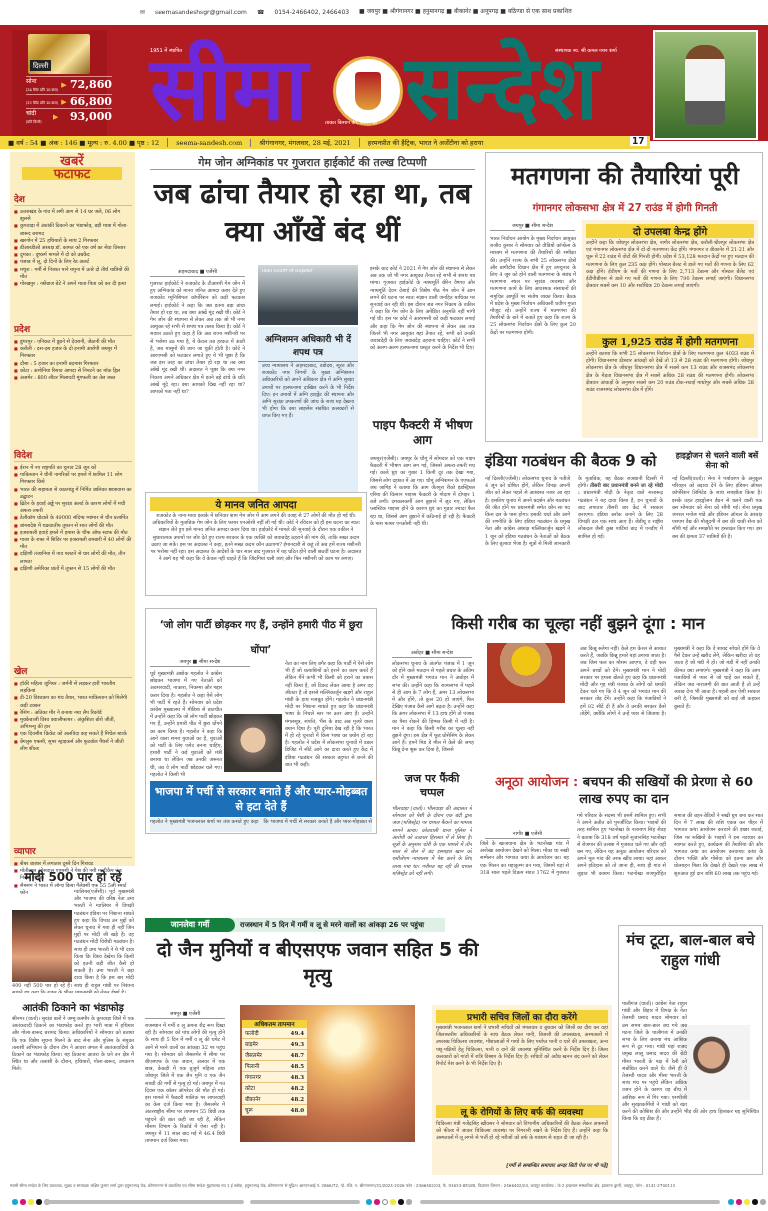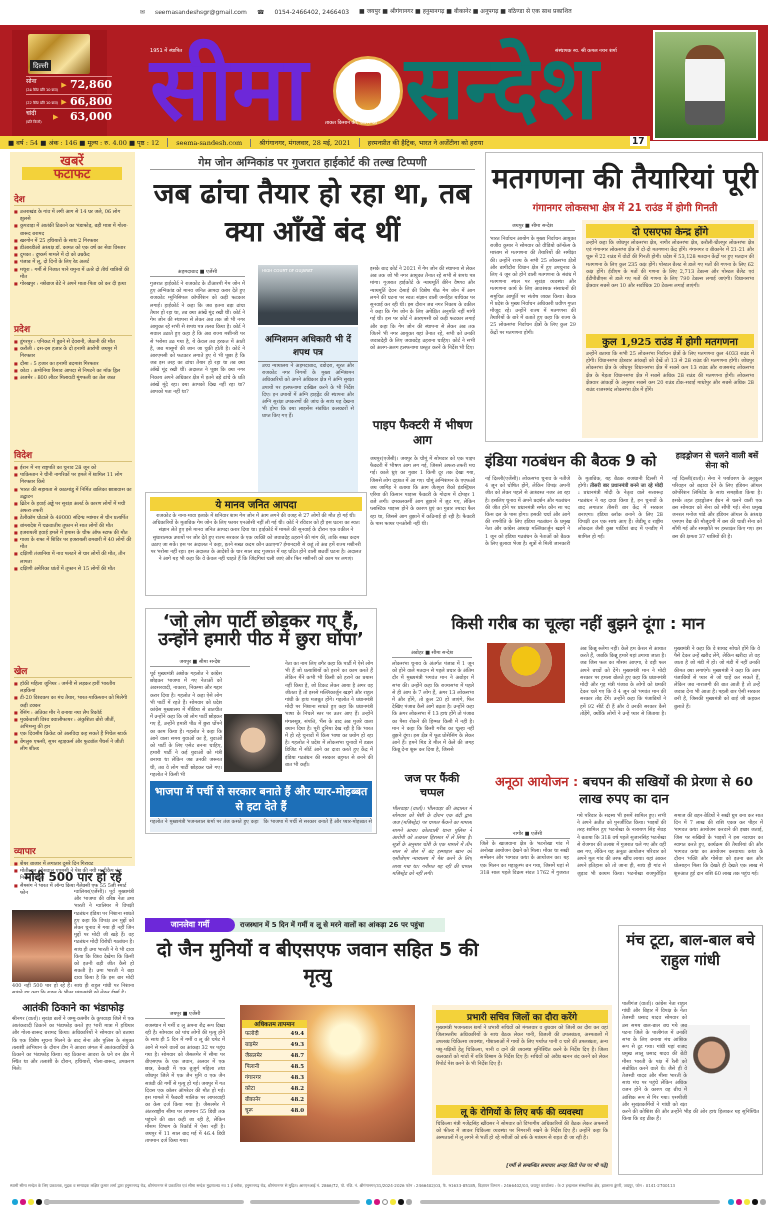--- a/index.html
+++ b/index.html
@@ -69,21 +69,21 @@
   <span class="val">72,860</span>
 </div>
 <div class="rate-row" style="top:94px">
   <span><span style="font-size:3.5px">(22 कैरेट प्रति 10 ग्राम)</span></span>
   <span class="arr">▶</span>
   <span class="val">66,800</span>
 </div>
 <div class="rate-row" style="top:108px">
   <span><span>चांदी</span><br><span style="font-size:3.5px">(प्रति किलो)</span></span>
   <span class="arr">▶</span>
-  <span class="val">63,000</span>
+  <span class="val">93,000</span>
 </div>
 
 <div id="est" class="abs">1951 में स्थापित</div>
 <div id="logo-left" class="abs">सीमा</div>
 <div id="emblem" class="abs">
     <div id="emblem-inner"></div>
   </div>
 <div id="logo-right" class="abs">सन्देश</div>
 <div id="founder" class="abs">संस्थापक स्व. श्री कमल नयन शर्मा</div>
 <div id="tagline" class="abs">ताकत किसान की, जवान की</div>
@@ -181,42 +181,42 @@
 <div class="abs tiny" style="top:362px;left:262px;width:92px;height:126px;overflow:hidden">उच्च न्यायालय ने अहमदाबाद, वडोदरा, सूरत और राजकोट नगर निगमों के मुख्य अग्निशमन अधिकारियों को अपने अधिकार क्षेत्र में अग्नि सुरक्षा उपायों पर हलफनामा दाखिल करने के भी निर्देश दिए। इन उपायों में अग्नि हाइड्रेंट की स्थापना और अग्नि सुरक्षा उपकरणों की जांच के साथ यह देखना भी होगा कि क्या लाइसेंस संबंधित कलक्टरों से प्राप्त किए गए हैं।</div>
 <div class="abs tiny" style="top:265px;left:370px;width:105px;height:146px;overflow:hidden">इसके बाद कोर्ट ने 2021 में गेम जोन की स्थापना से लेकर अब तक जो भी नगर आयुक्त तैनात रहे सभी से शपथ पत्र मांगा। गुजरात हाईकोर्ट के न्यायमूर्ति बीरेन वैष्णव और न्यायमूर्ति देवन देसाई की विशेष पीठ गेम जोन में आग लगने की घटना पर स्वतः संज्ञान वाली जनहित याचिका पर सुनवाई कर रही थी। इस दौरान जब नगर निकाय के वकील ने कहा कि गेम जोन के लिए अपेक्षित अनुमति नहीं मांगी गई थी। इस पर कोर्ट ने आरएमसी को कड़ी फटकार लगाई और कहा कि गेम जोन की स्थापना से लेकर अब तक जितने भी नगर आयुक्त यहां तैनात रहे, सभी को उनकी जवाबदेही के लिए जवाबदेह ठहराना चाहिए। कोर्ट ने सभी को अलग-अलग हलफनामा प्रस्तुत करने के निर्देश भी दिए।</div>
 <div class="box" style="top:492px;left:145px;width:222px;height:104px"></div>
 <div class="abs yellowbar" style="top:497px;left:150px;width:212px;font-size:10px">ये मानव जनित आपदा</div>
 <div class="abs tiny" style="top:512px;left:150px;width:212px;height:80px;overflow:hidden;text-align:center">राजकोट के नाना-मावा इलाके में शनिवार शाम गेम जोन में आग लगने की वजह से 27 लोगों की मौत हो गई थी। अधिकारियों के मुताबिक गेम जोन के लिए फायर एनओसी नहीं ली गई थी। कोर्ट ने रविवार को ही इस घटना का स्वतः संज्ञान लेते हुए इसे मानव जनित आपदा करार दिया था। हाईकोर्ट में मामले की सुनवाई के दौरान एक वकील ने सुधारात्मक उपायों पर जोर देते हुए राज्य सरकार के एक व्यक्ति को जवाबदेह ठहराने की मांग की, ताकि सख्त कदम उठाए जा सकें। इस पर अदालत ने कहा, इतने सख्त कदम कौन उठाएगा? ईमानदारी से कहूं तो अब हमें राज्य मशीनरी पर भरोसा नहीं रहा। इस अदालत के आदेशों के चार साल बाद गुजरात में यह घटित होने वाली छठवीं घटना है। अदालत ने आगे यह भी कहा कि वे केवल नहीं चाहते हैं कि जिंदगियां चली जाएं और फिर मशीनरी को काम पर लगाएं।</div>
 
 <div class="abs headline" style="top:418px;left:370px;width:105px;font-size:12px;text-align:center;line-height:15px">पाइप फैक्टरी में भीषण आग</div>
 <div class="abs tiny" style="top:455px;left:370px;width:105px;height:145px;overflow:hidden">जयपुर(एजेंसी)। जयपुर के चौमूं में सोमवार को एक पाइप फैक्टरी में भीषण आग लग गई, जिससे अफरा-तफरी मच गई। काले धुएं का गुबार 1 किमी दूर तक देखा गया, जिससे लोग दहशत में आ गए। चौमूं अग्निशमन के एएफओ जय जागिड़ ने बताया कि आग जैतपुरा रीको इंडस्ट्रियल एरिया की किसान पाइप्स फैक्टरी के गोदाम में दोपहर 1 बजे लगी। दमकलकर्मी आग बुझाने में जुट गए, लेकिन प्लास्टिक पाइप्स होने के कारण धुएं का गुबार ज्यादा फैल रहा था, जिससे आग बुझाने में कठिनाई हो रही है। फैक्टरी के पास फायर एनओसी नहीं थी।</div>
 
 <div class="box" style="top:152px;left:485px;width:278px;height:290px"></div>
-<div class="abs headline" style="top:158px;left:490px;width:270px;font-size:28px;text-align:center">मतगणना की तैयारियां पूरी</div>
-<div class="abs" style="top:200px;left:490px;width:270px;font-size:10px;color:#c0302d;font-weight:bold;text-align:center">गंगानगर लोकसभा क्षेत्र में 21 राउंड में होगी गिनती</div>
+<div class="abs headline" style="top:158px;left:490px;width:270px;font-size:24px;text-align:center">मतगणना की तैयारियां पूरी</div>
+<div class="abs" style="top:200px;left:490px;width:270px;font-size:10px;color:#c0302d;font-weight:bold;text-align:center">गंगानगर लोकसभा क्षेत्र में 27 राउंड में होगी गिनती</div>
 <div class="abs dateline" style="top:222px;left:490px;width:85px">जयपुर ■ सीमा सन्देश</div>
 <div class="abs tiny" style="top:235px;left:490px;width:86px;height:200px;overflow:hidden">भारत निर्वाचन आयोग के मुख्य निर्वाचन आयुक्त राजीव कुमार ने सोमवार को वीडियो कॉन्फ्रेंस के माध्यम से मतगणना की तैयारियों की समीक्षा की। उन्होंने राज्य के सभी 25 लोकसभा क्षेत्रों और बागीदौरा विधान क्षेत्र में हुए उपचुनाव के लिए 4 जून को होने वाली मतगणना के संबंध में मतगणना स्थल पर सुरक्षा व्यवस्था और मतगणना कार्य के लिए आवश्यक संसाधनों की समुचित आपूर्ति पर संतोष व्यक्त किया। बैठक में प्रदेश के मुख्य निर्वाचन अधिकारी प्रवीण गुप्ता मौजूद रहे। उन्होंने राज्य में मतगणना की तैयारियों के बारे में बताते हुए कहा कि राज्य के 25 लोकसभा निर्वाचन क्षेत्रों के लिए कुल 29 केंद्रों पर मतगणना होगी।</div>
 <div class="abs" style="top:220px;left:582px;width:176px;height:218px;background:#fdf1d8"></div>
-<div class="abs yellowbar" style="top:224px;left:586px;width:168px;font-size:10px">दो एसएफा केन्द्र होंगे</div>
+<div class="abs yellowbar" style="top:224px;left:586px;width:168px;font-size:10px">दो उपलबा केन्द्र होंगे</div>
 <div class="abs tiny" style="top:239px;left:586px;width:168px;height:90px;overflow:hidden">उन्होंने कहा कि जोधपुर लोकसभा क्षेत्र, नागौर लोकसभा क्षेत्र, करौली-धौलपुर लोकसभा क्षेत्र एवं गंगानगर लोकसभा क्षेत्र में दो-दो मतगणना केंद्र होंगे। गंगानगर व बीकानेर में 21-21 और चूरू में 22 राउंड में वोटों की गिनती होगी। प्रदेश में 53,128 मतदान केंद्रों पर हुए मतदान की मतगणना के लिए कुल 235 कक्ष होंगे। पोस्टल बैलट से डाले गए मतों की गणना के लिए 62 कक्ष होंगे। ईवीएम के मतों की गणना के लिए 2,713 टेबल्स और पोस्टल बैलेट एवं ईटीपीबीएस से डाले गए मतों की गणना के लिए 790 टेबल्स लगाई जाएंगी। विधानसभा क्षेत्रवार सबसे कम 10 और सर्वाधिक 20 टेबल्स लगाई जाएंगी।</div>
 <div class="abs yellowbar" style="top:334px;left:586px;width:168px;font-size:10px">कुल 1,925 राउंड में होगी मतगणना</div>
 <div class="abs tiny" style="top:350px;left:586px;width:168px;height:82px;overflow:hidden">उन्होंने बताया कि सभी 25 लोकसभा निर्वाचन क्षेत्रों के लिए मतगणना कुल 4033 राउंड में होगी। विधानसभा क्षेत्रवार आंकड़ों को देखें तो 13 से 28 राउंड की मतगणना होगी। जोधपुर लोकसभा क्षेत्र के जोधपुर विधानसभा क्षेत्र में सबसे कम 13 राउंड और राजसमंद लोकसभा क्षेत्र के मेड़ता विधानसभा क्षेत्र में सबसे अधिक 28 राउंड की मतगणना होगी। लोकसभा क्षेत्रवार आंकड़ों के अनुसार सबसे कम 20 राउंड टोंक-सवाई माधोपुर और सबसे अधिक 28 राउंड राजसमंद लोकसभा क्षेत्र में होंगे।</div>
 
 <div class="abs headline" style="top:450px;left:485px;width:185px;font-size:15px;text-align:left">इंडिया गठबंधन की बैठक 9 को</div>
 <div class="abs tiny" style="top:475px;left:485px;width:178px;height:128px;overflow:hidden;column-count:2;column-gap:8px">
   <span>नई दिल्ली(एजेंसी)। लोकसभा चुनाव के नतीजे 4 जून को घोषित होंगे, लेकिन विपक्ष अपनी जीत को लेकर पहले से आश्वस्त नजर आ रहा है। इसलिए चुनाव में अपने प्रदर्शन और गठबंधन की जीत होने पर प्रधानमंत्री समेत कौन सा पद किस दल के पास होगा। इसकी चर्चा और आगे की रणनीति के लिए इंडिया गठबंधन के प्रमुख नेता और कांग्रेस अध्यक्ष मल्लिकार्जुन खड़गे ने 1 जून को इंडिया गठबंधन के नेताओं को बैठक के लिए बुलावा भेजा है। सूत्रों से मिली जानकारी के मुताबिक, यह बैठक राजधानी दिल्ली में होगी।</span>
   <b>तीसरी बार प्रधानमंत्री बनने जा रहे मोदी :</b>
   <span>प्रधानमंत्री मोदी के नेतृत्व वाले सत्तारूढ़ गठबंधन ने यह दावा किया है, इन चुनावों के बाद लगातार तीसरी बार केंद्र में सरकार बनाएगा। इंडिया ब्लॉक बनाने के लिए 28 विपक्षी दल एक साथ आए हैं। जेडीयू व राष्ट्रीय लोकदल जैसी कुछ पार्टियां बाद में एनडीए में शामिल हो गईं।</span>
 </div>
 
 <div class="abs headline" style="top:451px;left:672px;width:90px;font-size:8px;text-align:center;line-height:10px">हाइड्रोजन से चलने वाली बसें सेना को</div>
 <div class="abs tiny" style="top:475px;left:672px;width:90px;height:128px;overflow:hidden">नई दिल्ली(वार्ता)। सेना ने पर्यावरण के अनुकूल परिवहन को बढ़ावा देने के लिए इंडियन ऑयल कॉर्पोरेशन लिमिटेड के साथ समझौता किया है। इसके तहत हाइड्रोजन ईंधन से चलने वाली एक बस सोमवार को सेना को सौंपी गई। सेना प्रमुख जनरल मनोज पांडे और इंडियन ऑयल के अध्यक्ष एसएम वैद्य की मौजूदगी में बस की चाबी सेना को सौंपी गई और समझौते पर हस्ताक्षर किए गए। इस बस की क्षमता 37 यात्रियों की है।</div>
 
 <div class="box" style="top:608px;left:145px;width:232px;height:226px"></div>
-<div class="abs headline" style="top:612px;left:150px;width:222px;font-size:18px;line-height:18px;text-align:center">‘जो लोग पार्टी छोड़कर गए हैं, उन्होंने हमारी पीठ में छुरा घोंपा’</div>
+<div class="abs headline" style="top:612px;left:150px;width:222px;font-size:10px;line-height:25px;text-align:center">‘जो लोग पार्टी छोड़कर गए हैं, उन्होंने हमारी पीठ में छुरा घोंपा’</div>
 <div class="abs dateline" style="top:658px;left:150px;width:100px">जयपुर ■ सीमा सन्देश</div>
 <div class="photo" style="top:714px;left:224px;width:58px;height:58px;background:radial-gradient(circle at 50% 45%,#e8c6a6 0 28%,#7a6b62 30%,#3a3632 70%)"></div>
 <div class="abs tiny" style="top:670px;left:150px;width:110px;height:110px;overflow:hidden">
   <div style="float:right;width:38px;height:58px;margin-top:40px"></div>
   <span>पूर्व मुख्यमंत्री अशोक गहलोत ने कांग्रेस छोड़कर भाजपा में गए नेताओं को अवसरवादी, नाकारा, निकम्मा और गद्दार करार दिया है। गहलोत ने कहा ऐसे लोग भी पार्टी में रहते हैं। सोमवार को प्रदेश कांग्रेस मुख्यालय में मीडिया से बातचीत में उन्होंने कहा कि जो लोग पार्टी छोड़कर गए हैं, उन्होंने हमारी पीठ में छुरा घोंपने का काम किया है। गहलोत ने कहा कि आने वाला समय युवाओं का है, युवाओं को पार्टी के लिए एसेट बनना चाहिए, हमारी पार्टी ने कई युवाओं को मंत्री बनाया था लेकिन जब उनकी जरूरत थी, तब वे लोग पार्टी छोड़कर चले गए। गहलोत ने किसी भी</span>
 </div>
 <div class="abs tiny" style="top:660px;left:265px;width:108px;height:120px;overflow:hidden">
   <div style="float:left;width:20px;height:58px;margin-top:52px"></div>
   <span>नेता का नाम लिए बगैर कहा कि पार्टी में ऐसे लोग भी हैं जो प्रत्याशियों को हराने का काम करते हैं लेकिन मैंने कभी भी किसी को हराने का प्रयास नहीं किया है, जो टिकट लेकर आया है अगर वह जीतता है तो इससे मल्लिकार्जुन खड़गे और राहुल गांधी के हाथ मजबूत होंगे। गहलोत ने प्रधानमंत्री मोदी पर निशाना साधते हुए कहा कि प्रधानमंत्री भाषा के निचले स्तर पर उतर आए हैं। उन्होंने मंगलसूत्र, संपत्ति, भैंस के बाद अब मुजरे वाला बयान दिया है। पूरी दुनिया देख रही है कि भारत में हो रहे चुनावों में किस भाषा का प्रयोग हो रहा है। गहलोत ने प्रदेश में लोकसभा चुनावों में डबल डिजिट में सीटें आने का दावा करते हुए केंद्र में इंडिया गठबंधन की सरकार बहुमत से बनने की बात भी कही।</span>
 </div>
@@ -236,21 +236,21 @@
   <span style="color:#c0302d">अनूठा आयोजन :</span>
   <span>बचपन की सखियों की प्रेरणा से 60 लाख रुपए का दान</span>
 </div>
 <div class="abs dateline" style="top:830px;left:485px;width:85px">नागौर ■ एजेंसी</div>
 <div class="abs tiny" style="top:812px;left:480px;width:283px;height:100px;overflow:hidden;column-count:3;column-gap:8px">
   <div style="height:28px"></div>
   <span>जिले के खाजवाना क्षेत्र के भटनोखा गांव में अनोखा आयोजन देखने को मिला। मौका था सखी सम्मेलन और भागवत कथा के आयोजन का। यह एक मिलन का महाकुम्भ बन गया, जिसमें यहां से 318 साल पहले विक्रम संवत 1762 में गुजरात गये परिवार के सदस्य भी इसमें शामिल हुए। सभी ने अपने अतीत को पुनर्जीवित किया। भाइयों की तरह शामिल हुए भटनोखा के नारायण सिंह सेवड़ ने बताया कि 318 वर्ष पहले सुजानसिंह भटनोखा से रोजगार की तलाश में गुजरात चले गए और वहीं बस गए, लेकिन यह अनूठा आयोजन परिवार को अपने मूल गांव की तरफ खींच लाया। यहां आकर अपने इतिहास को तो जाना ही, साथ ही गांव से जुड़ाव भी कायम किया। भटनोखा राजपुरोहित समाज की बहन-बेटियों ने सखी ग्रुप बना कर सात दिन में 7 लाख की राशि एकत्र कर पीहर में भागवत कथा आयोजन करवाने की इच्छा जताई, जिस पर सखियों के भाइयों ने इस नवाचार का स्वागत करते हुए, कार्यक्रम की तैयारियां की और भागवत कथा का आयोजन करवाया। कथा के दौरान भक्ति और गोसेवा को इतना बल और प्रोत्साहन मिला कि देखते ही देखते एक लाख से शुरुआत हुई दान राशि 60 लाख तक पहुंच गई।</span>
 </div>
 
 <div class="abs" style="top:918px;left:145px;width:300px;height:14px;background:#dff1e6"></div>
-<div class="abs" style="top:918px;left:145px;width:90px;height:14px;background:#6d28d9;color:#fff;font-size:8px;font-weight:bold;text-align:center;border-radius:0 8px 8px 0;line-height:14px">जानलेवा गर्मी</div>
+<div class="abs" style="top:918px;left:145px;width:90px;height:14px;background:#15803d;color:#fff;font-size:8px;font-weight:bold;text-align:center;border-radius:0 8px 8px 0;line-height:14px">जानलेवा गर्मी</div>
 <div class="abs" style="top:919px;left:240px;width:245px;font-size:7px;font-weight:bold;line-height:12px;white-space:nowrap">राजस्थान में 5 दिन में गर्मी व लू से मरने वालों का आंकड़ा 26 पर पहुंचा</div>
 <div class="abs headline" style="top:936px;left:145px;width:345px;font-size:19px;text-align:center">दो जैन मुनियों व बीएसएफ जवान सहित 5 की मृत्यु</div>
 <div class="abs dateline" style="top:1010px;left:145px;width:80px">जयपुर ■ एजेंसी</div>
 <div class="abs tiny" style="top:1022px;left:145px;width:80px;height:150px;overflow:hidden">राजस्थान में गर्मी व लू अपना रौद्र रूप दिखा रही है। सोमवार को पांच लोगों की मृत्यु होने के साथ ही 5 दिन में गर्मी व लू की चपेट में आने से मरने वालों का आंकड़ा 32 पर पहुंच गया है। सोमवार को जैसलमेर में सीमा पर बीएसएफ के एक जवान, अलवर में एक छात्र, केकड़ी में एक बुजुर्ग महिला तथा जोधपुर जिले में एक जैन मुनि व एक जैन साध्वी की गर्मी से मृत्यु हो गई। जयपुर में गत दिवस एक कॉलर ऑपरेटर की मौत हो गई। इस मामले में फैक्टरी मालिक पर लापरवाही का केस दर्ज किया गया है। जैसलमेर में अंतरराष्ट्रीय सीमा पर तापमान 55 डिग्री तक पहुंचने की बात कही जा रही है, लेकिन मौसम विभाग के रिकॉर्ड में ऐसा नहीं है। जयपुर में 11 साल बाद मई में 46.4 डिग्री तापमान दर्ज किया गया।</div>
 <div class="photo" style="top:1005px;left:240px;width:175px;height:137px;background:radial-gradient(circle at 60% 25%,#fff7d2 0 10%,#f0b76a 25%,#c5724a 55%,#7d3f2a)"></div>
 <div class="abs" style="top:1020px;left:242px;width:65px">
   <div class="yellowbar" style="font-size:6px">अधिकतम तापमान</div>
   <table class="temps">
     <tbody>
         <tr>

